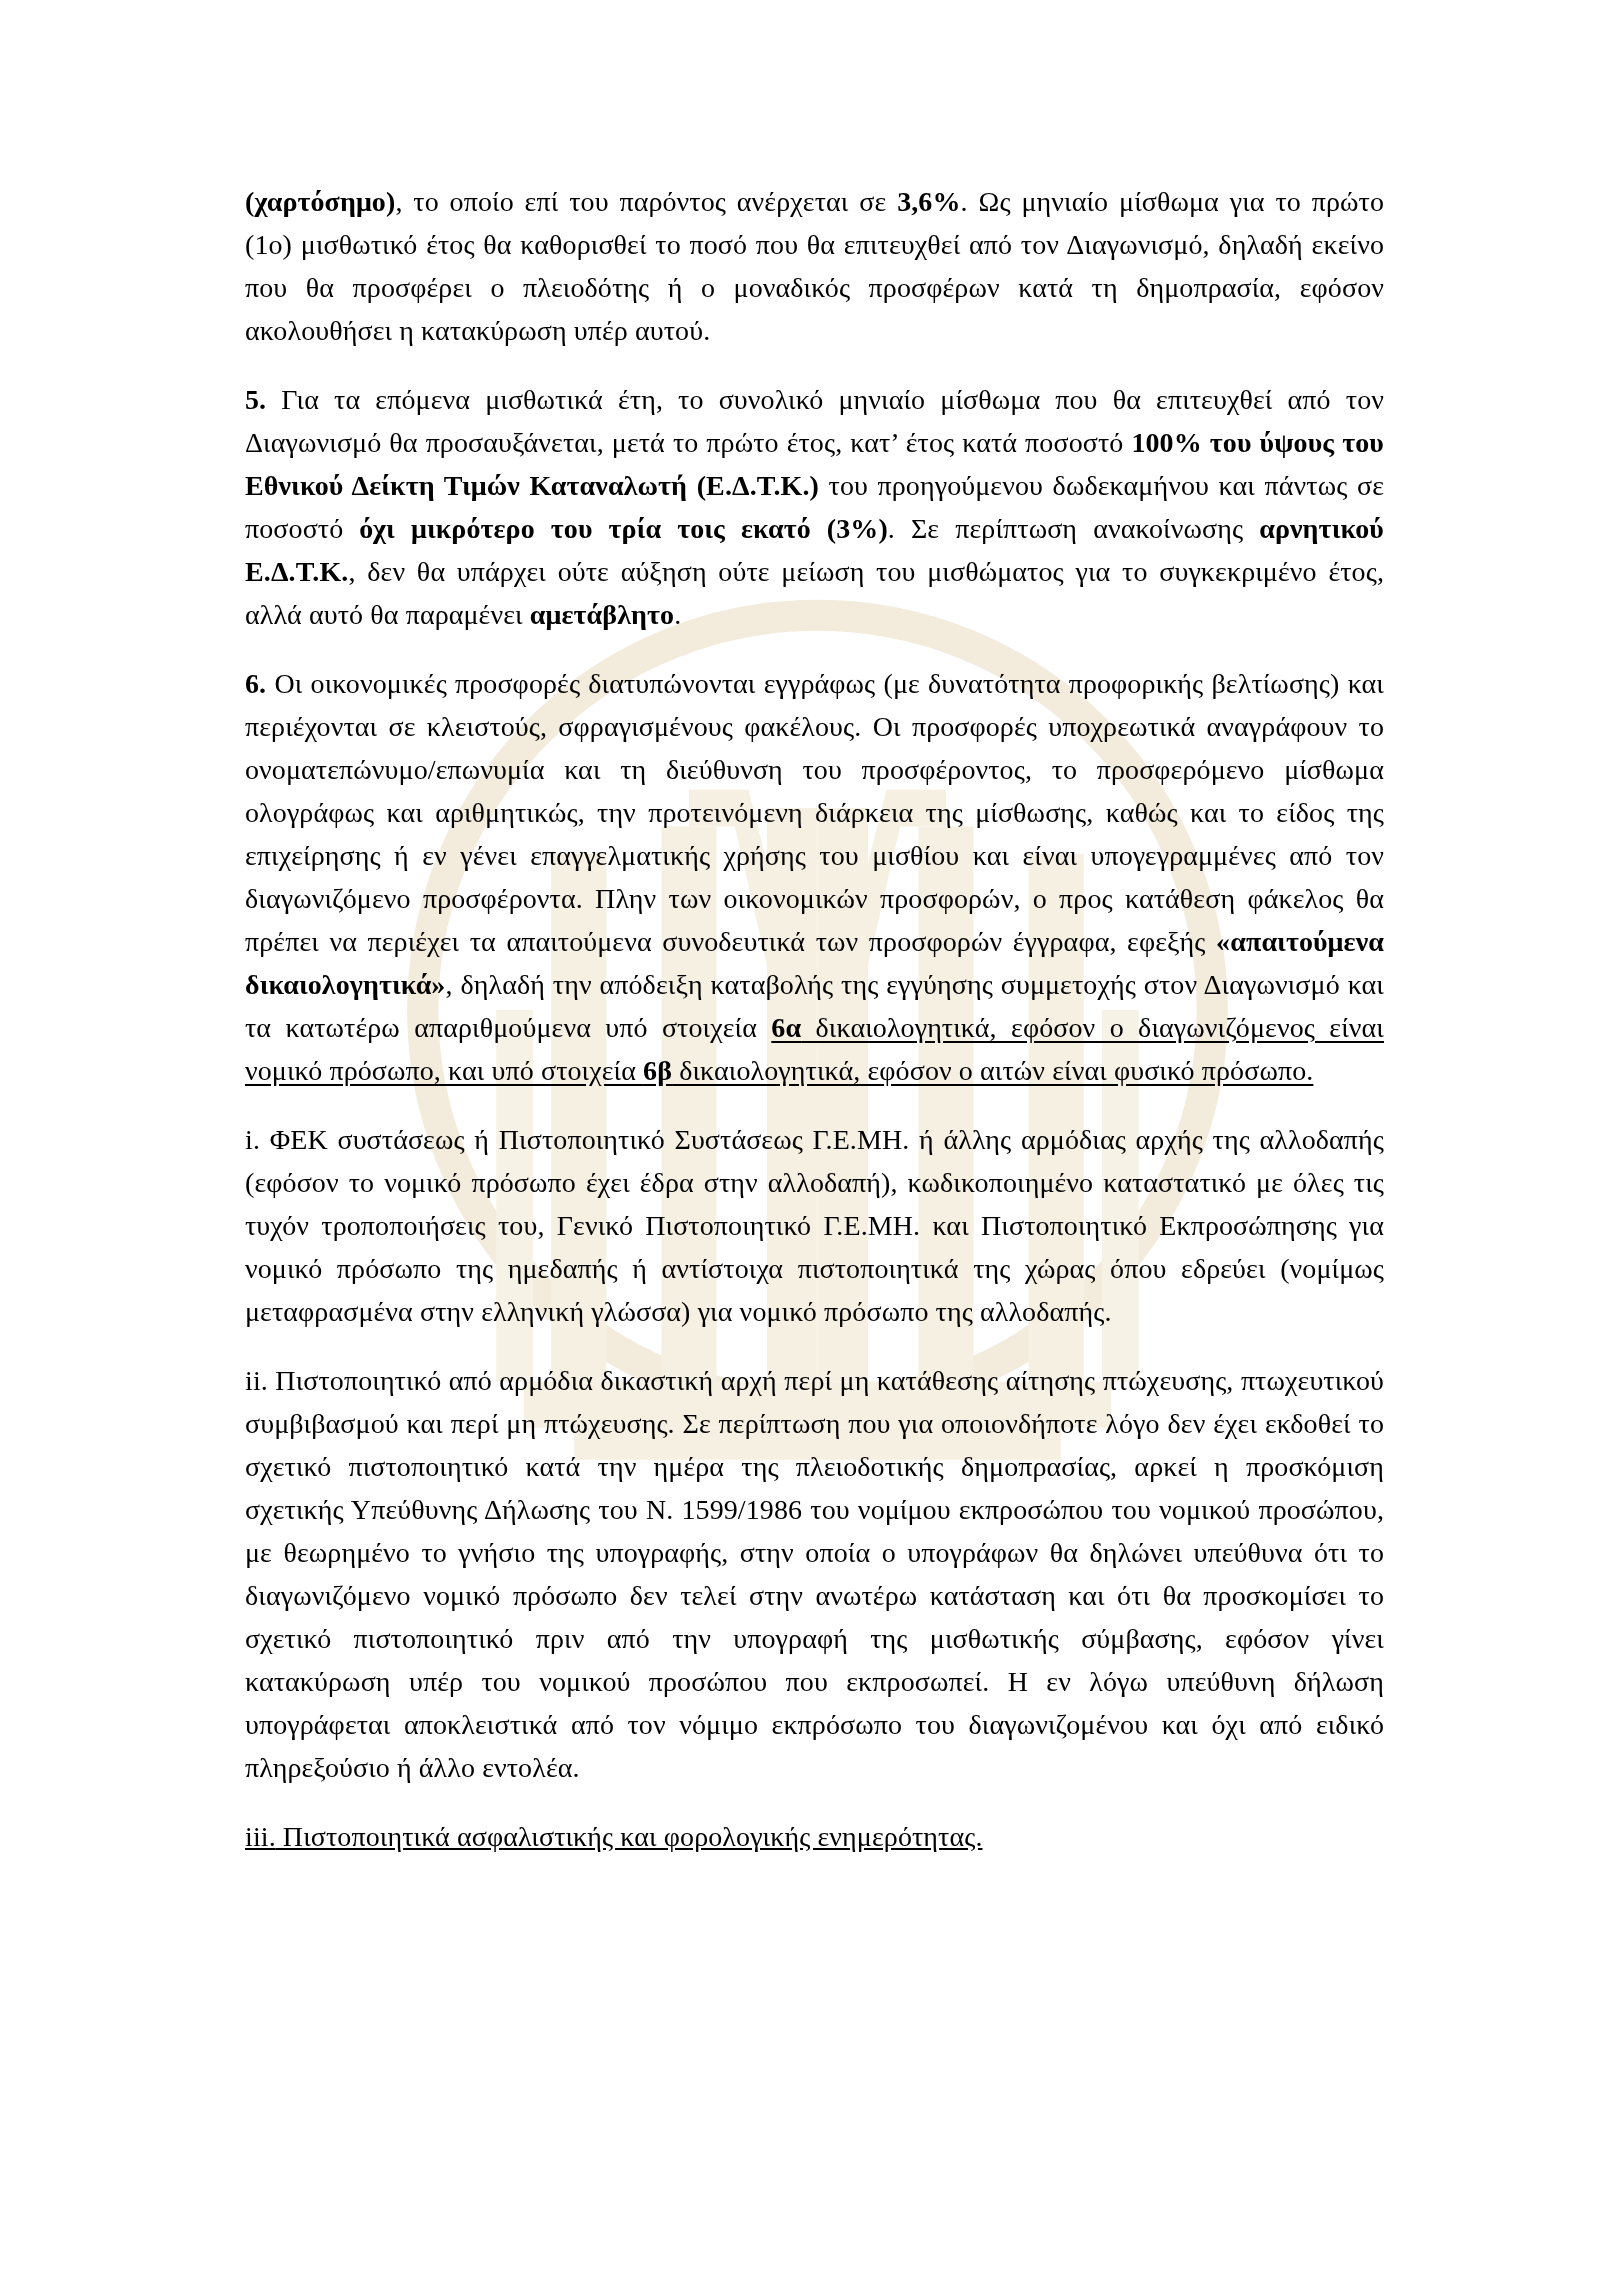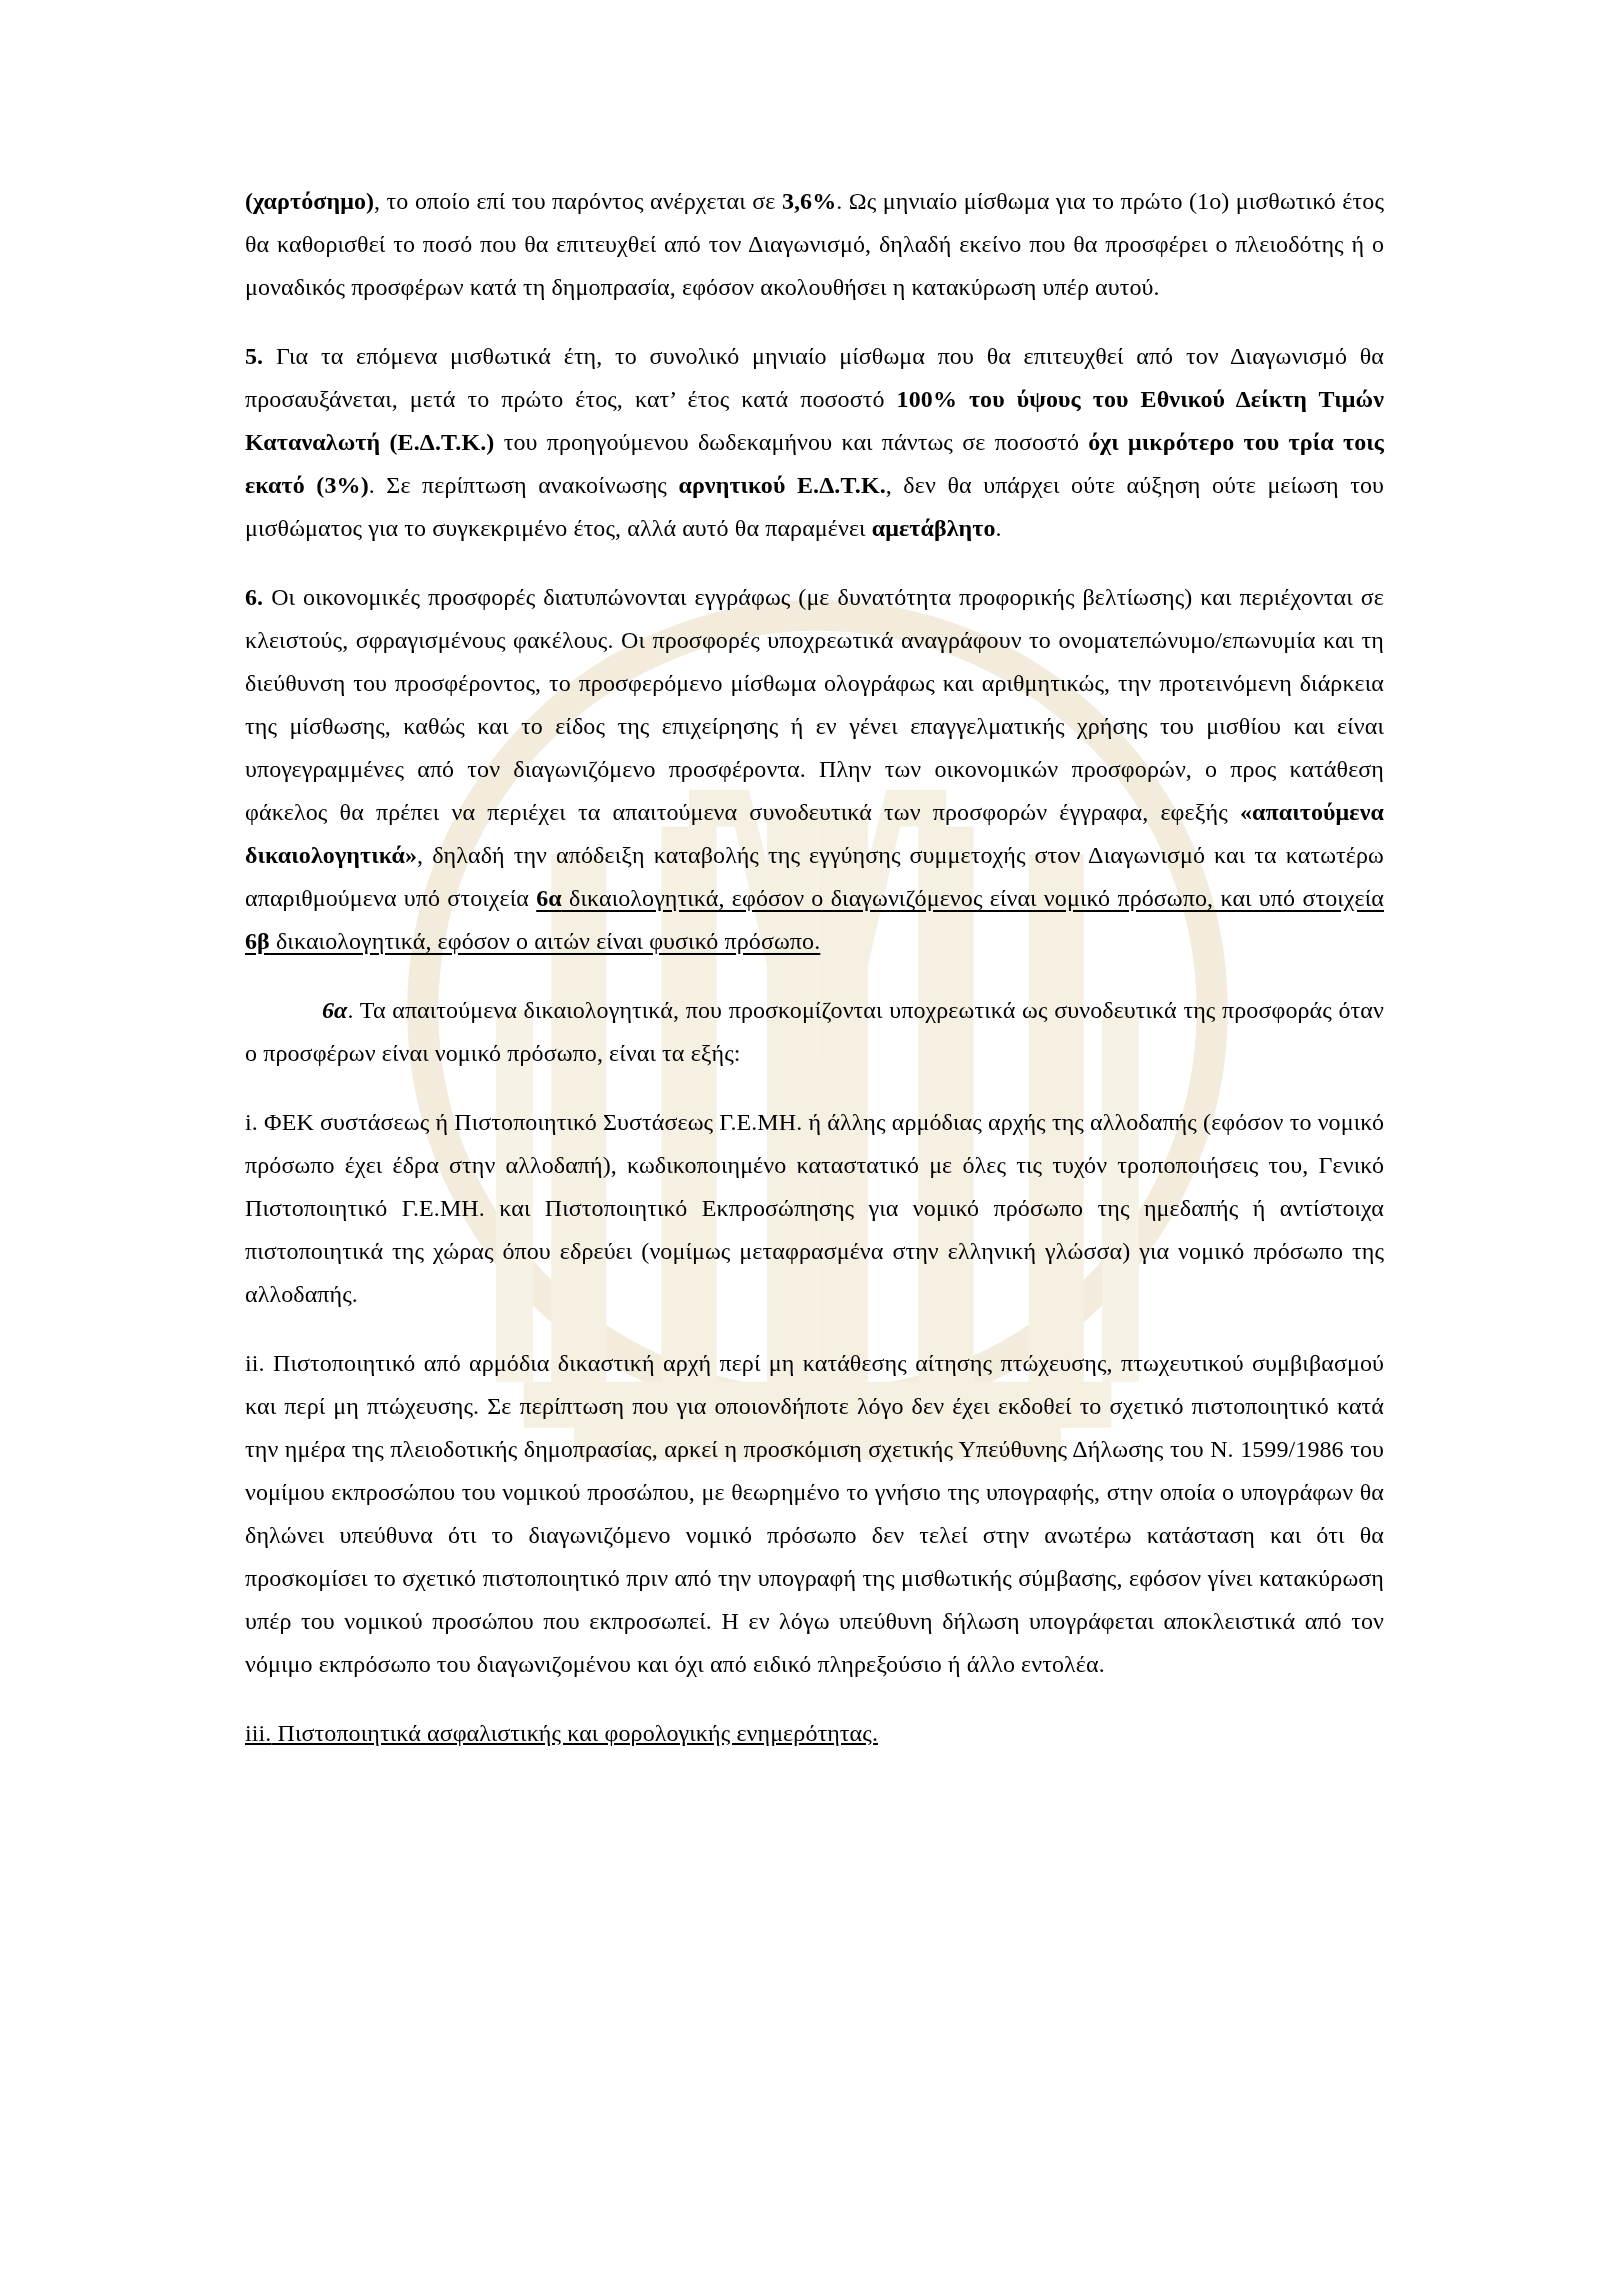--- a/index.html
+++ b/index.html
@@ -35,21 +35,21 @@
   .content {
     position: absolute;
     left: 245px;
     top: 180px;
     width: 1139px;
     z-index: 2;
   }
 
   p.para {
     margin: 0 0 26px 0;
-    font-size: 24px;
+    font-size: 28px;
     line-height: 43px;
     color: #000000;
     text-align: justify;
     text-justify: inter-word;
     letter-spacing: 0.1px;
   }
   p.para:last-child { margin-bottom: 0; text-decoration: underline; }
 
   .b   { font-weight: bold; }
   .bi  { font-weight: bold; font-style: italic; }
@@ -93,21 +93,20 @@
   </div>
 
   <div class="content">
 
     <p class="para"><span class="b">(χαρτόσημο)</span><span>, το οποίο επί του παρόντος ανέρχεται σε </span><span class="b">3,6%</span><span>. Ως μηνιαίο μίσθωμα για το πρώτο (1ο) μισθωτικό έτος θα καθορισθεί το ποσό που θα επιτευχθεί από τον Διαγωνισμό, δηλαδή εκείνο που θα προσφέρει ο πλειοδότης ή ο μοναδικός προσφέρων κατά τη δημοπρασία, εφόσον ακολουθήσει η κατακύρωση υπέρ αυτού.</span></p>
 
     <p class="para"><span class="b">5.</span><span> Για τα επόμενα μισθωτικά έτη, το συνολικό μηνιαίο μίσθωμα που θα επιτευχθεί από τον Διαγωνισμό θα προσαυξάνεται, μετά το πρώτο έτος, κατ’ έτος κατά ποσοστό </span><span class="b">100% του ύψους του Εθνικού Δείκτη Τιμών Καταναλωτή (Ε.Δ.Τ.Κ.)</span><span> του προηγούμενου δωδεκαμήνου και πάντως σε ποσοστό </span><span class="b">όχι μικρότερο του τρία τοις εκατό (3%)</span><span>. Σε περίπτωση ανακοίνωσης </span><span class="b">αρνητικού Ε.Δ.Τ.Κ.</span><span>, δεν θα υπάρχει ούτε αύξηση ούτε μείωση του μισθώματος για το συγκεκριμένο έτος, αλλά αυτό θα παραμένει </span><span class="b">αμετάβλητο</span><span>.</span></p>
 
     <p class="para gap-lg"><span class="b">6.</span><span> Οι οικονομικές προσφορές διατυπώνονται εγγράφως (με δυνατότητα προφορικής βελτίωσης) και περιέχονται σε κλειστούς, σφραγισμένους φακέλους. Οι προσφορές υποχρεωτικά αναγράφουν το ονοματεπώνυμο/επωνυμία και τη διεύθυνση του προσφέροντος, το προσφερόμενο μίσθωμα ολογράφως και αριθμητικώς, την προτεινόμενη διάρκεια της μίσθωσης, καθώς και το είδος της επιχείρησης ή εν γένει επαγγελματικής χρήσης του μισθίου και είναι υπογεγραμμένες από τον διαγωνιζόμενο προσφέροντα. Πλην των οικονομικών προσφορών, ο προς κατάθεση φάκελος θα πρέπει να περιέχει τα απαιτούμενα συνοδευτικά των προσφορών έγγραφα, εφεξής </span><span class="b">«απαιτούμενα δικαιολογητικά»</span><span>, δηλαδή την απόδειξη καταβολής της εγγύησης συμμετοχής στον Διαγωνισμό και τα κατωτέρω απαριθμούμενα υπό στοιχεία </span><span class="bu">6α</span><span class="u"> δικαιολογητικά, εφόσον ο διαγωνιζόμενος είναι νομικό πρόσωπο, και υπό στοιχεία </span><span class="bu">6β</span><span class="u"> δικαιολογητικά, εφόσον ο αιτών είναι φυσικό πρόσωπο.</span></p>
 
-    <p class="para gap-lg"><span class="indent"></span><span class="bi">6α</span><span>. Τα απαιτούμενα δικαιολογητικά, που προσκομίζονται υποχρεωτικά ως συνοδευτικά της προσφοράς όταν ο προσφέρων είναι νομικό πρόσωπο, είναι τα εξής:</span></p>
 
     <p class="para gap-lg"><span>i.</span><span> ΦΕΚ συστάσεως ή Πιστοποιητικό Συστάσεως Γ.Ε.ΜΗ. ή άλλης αρμόδιας αρχής της αλλοδαπής (εφόσον το νομικό πρόσωπο έχει έδρα στην αλλοδαπή), κωδικοποιημένο καταστατικό με όλες τις τυχόν τροποποιήσεις του, Γενικό Πιστοποιητικό Γ.Ε.ΜΗ. και Πιστοποιητικό Εκπροσώπησης για νομικό πρόσωπο της ημεδαπής ή αντίστοιχα πιστοποιητικά της χώρας όπου εδρεύει (νομίμως μεταφρασμένα στην ελληνική γλώσσα) για νομικό πρόσωπο της αλλοδαπής.</span></p>
 
     <p class="para gap-lg"><span>ii.</span><span> Πιστοποιητικό από αρμόδια δικαστική αρχή περί μη κατάθεσης αίτησης πτώχευσης, πτωχευτικού συμβιβασμού και περί μη πτώχευσης. Σε περίπτωση που για οποιονδήποτε λόγο δεν έχει εκδοθεί το σχετικό πιστοποιητικό κατά την ημέρα της πλειοδοτικής δημοπρασίας, αρκεί η προσκόμιση σχετικής Υπεύθυνης Δήλωσης του Ν. 1599/1986 του νομίμου εκπροσώπου του νομικού προσώπου, με θεωρημένο το γνήσιο της υπογραφής, στην οποία ο υπογράφων θα δηλώνει υπεύθυνα ότι το διαγωνιζόμενο νομικό πρόσωπο δεν τελεί στην ανωτέρω κατάσταση και ότι θα προσκομίσει το σχετικό πιστοποιητικό πριν από την υπογραφή της μισθωτικής σύμβασης, εφόσον γίνει κατακύρωση υπέρ του νομικού προσώπου που εκπροσωπεί. Η εν λόγω υπεύθυνη δήλωση υπογράφεται αποκλειστικά από τον νόμιμο εκπρόσωπο του διαγωνιζομένου και όχι από ειδικό πληρεξούσιο ή άλλο εντολέα.</span></p>
 
     <p class="para"><span>iii.</span><span> Πιστοποιητικά ασφαλιστικής και φορολογικής ενημερότητας.</span></p>
 
   </div>
 </div>
 

